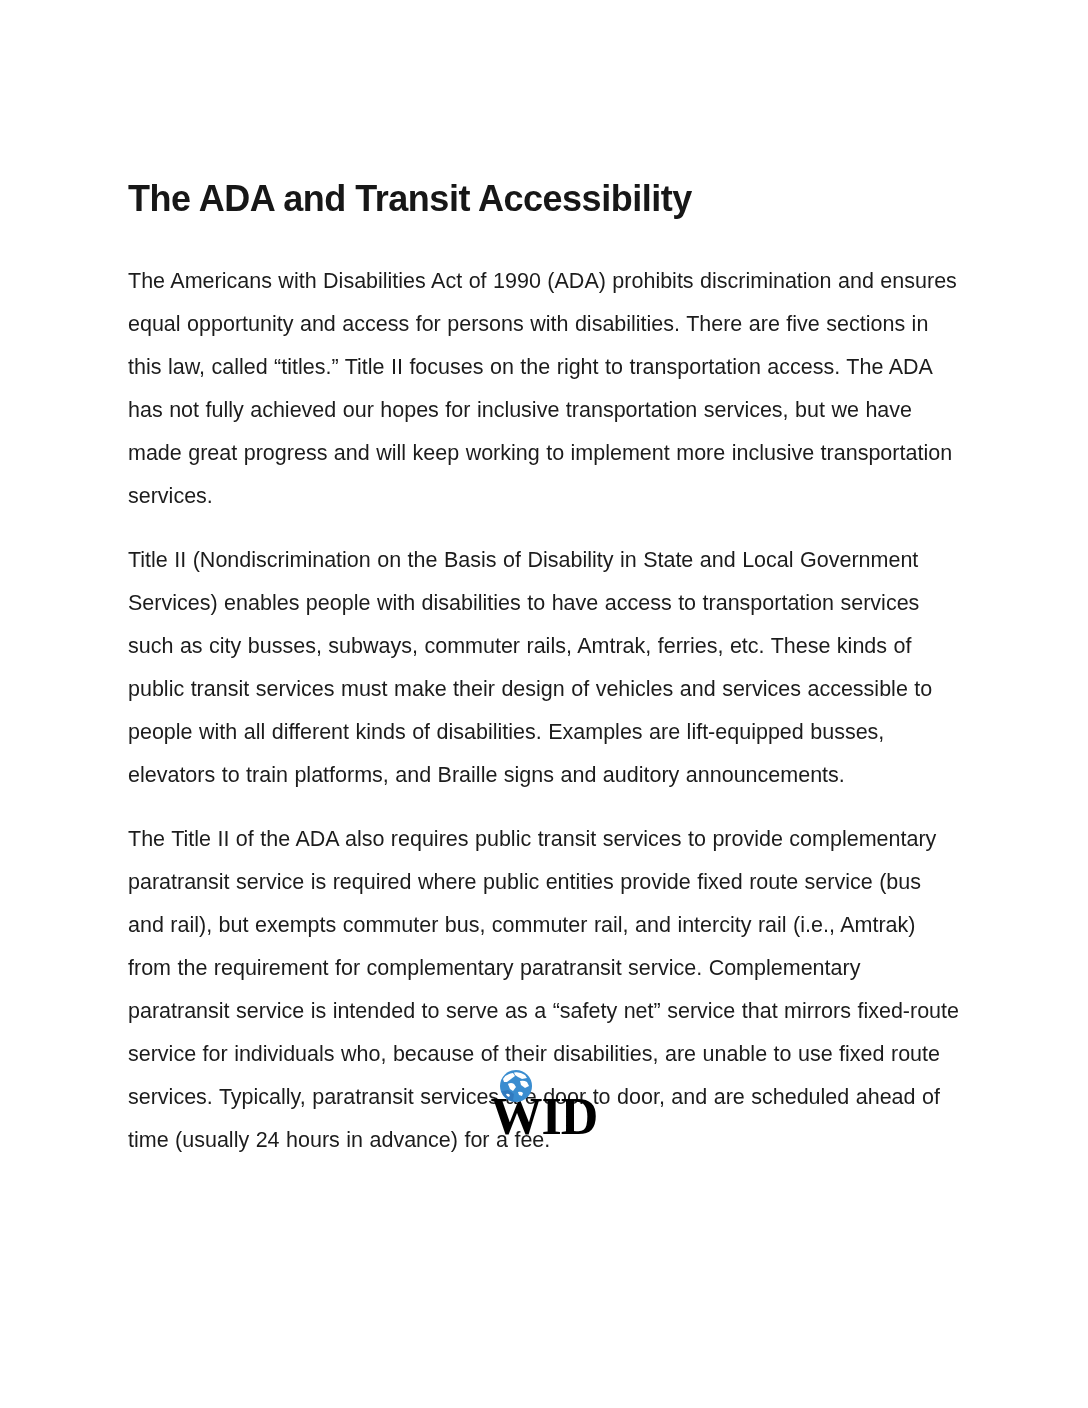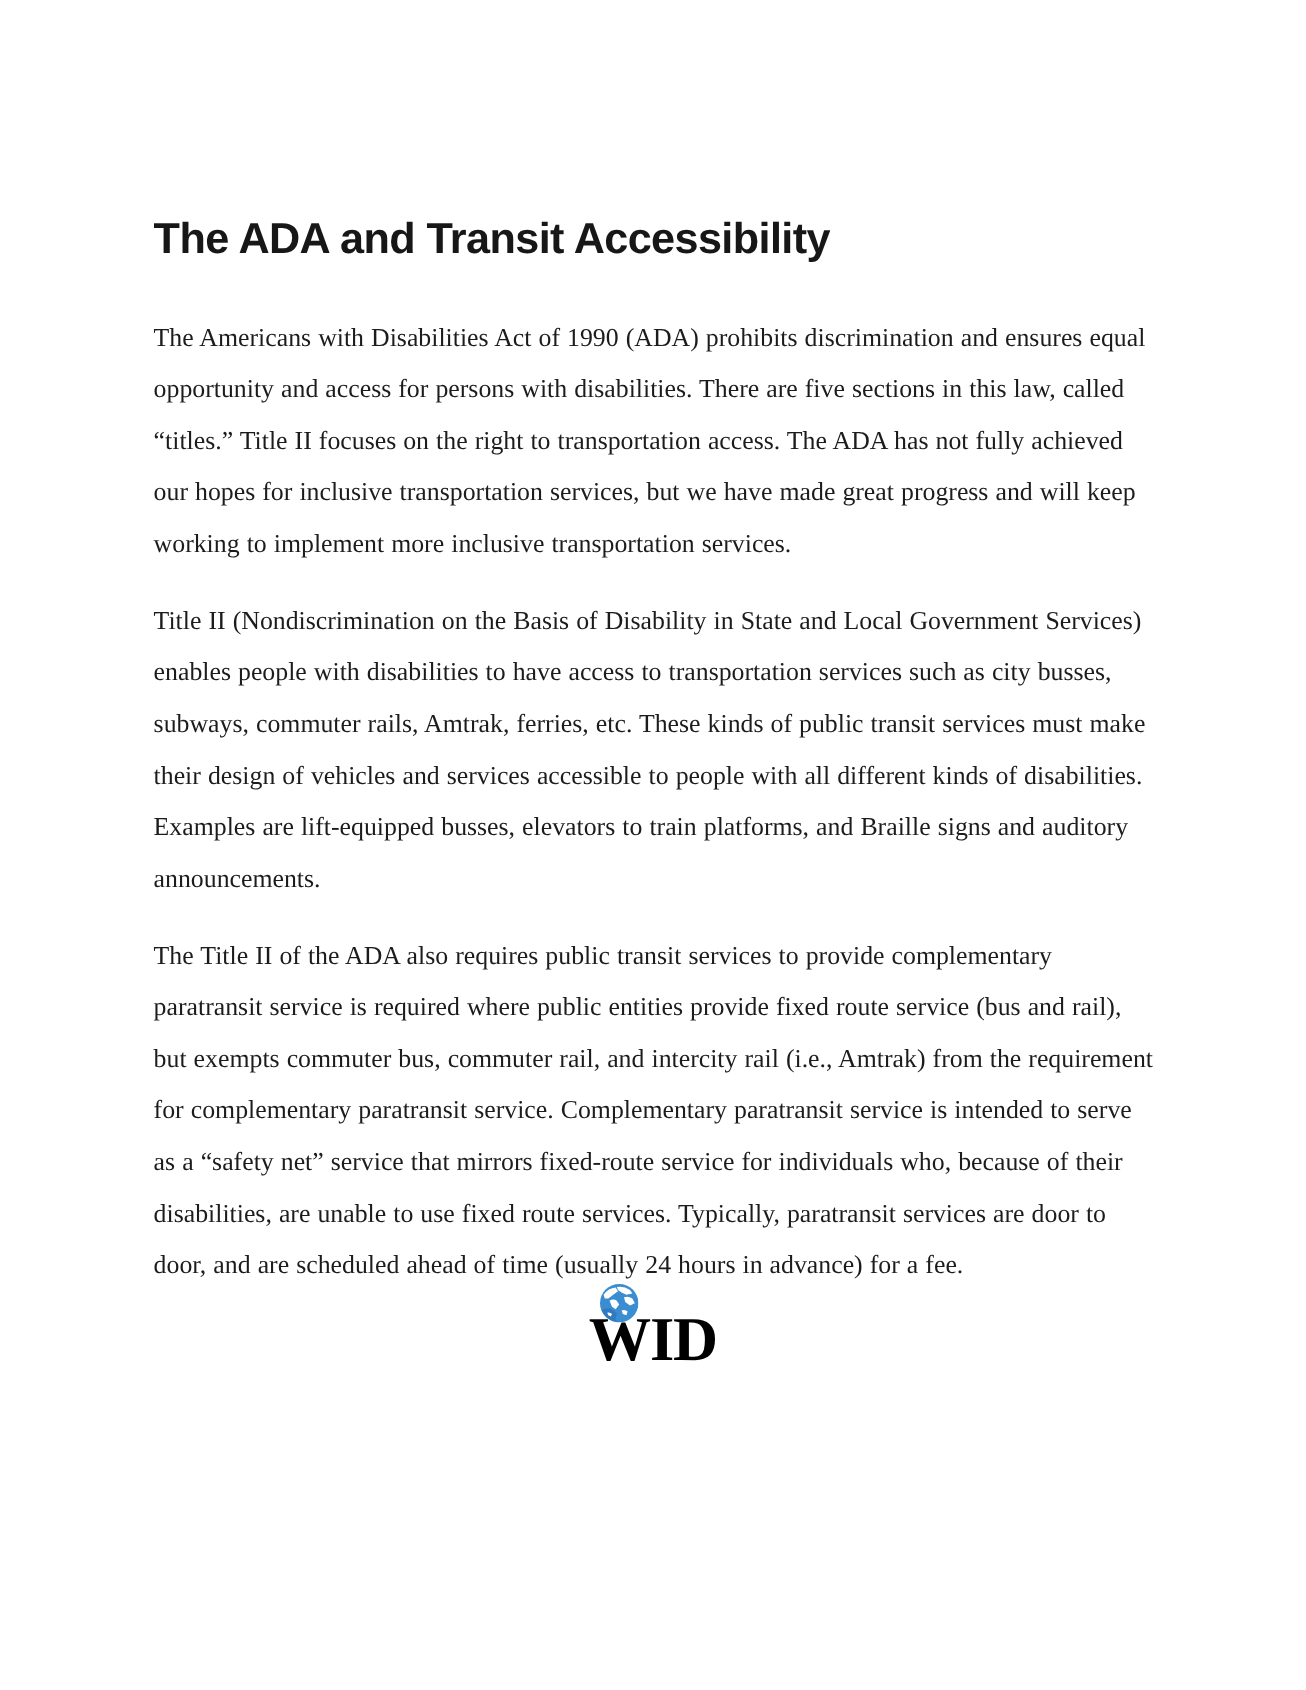--- a/index.html
+++ b/index.html
@@ -31,21 +31,20 @@
     color: #171717;
     margin: 0 0 38px 0;
   }
   .doc-body p {
     font-size: 21.5px;
     line-height: 43px;
     margin: 0 0 21px 0;
     color: #1c1c1c;
     text-align: left;
     word-spacing: 0.5px;
-    font-family: Liberation Serif, serif;
   }
   .footer {
     position: absolute;
     left: 0;
     right: 0;
     bottom: 58px;
     text-align: center;
   }
   .logo {
     position: relative;

